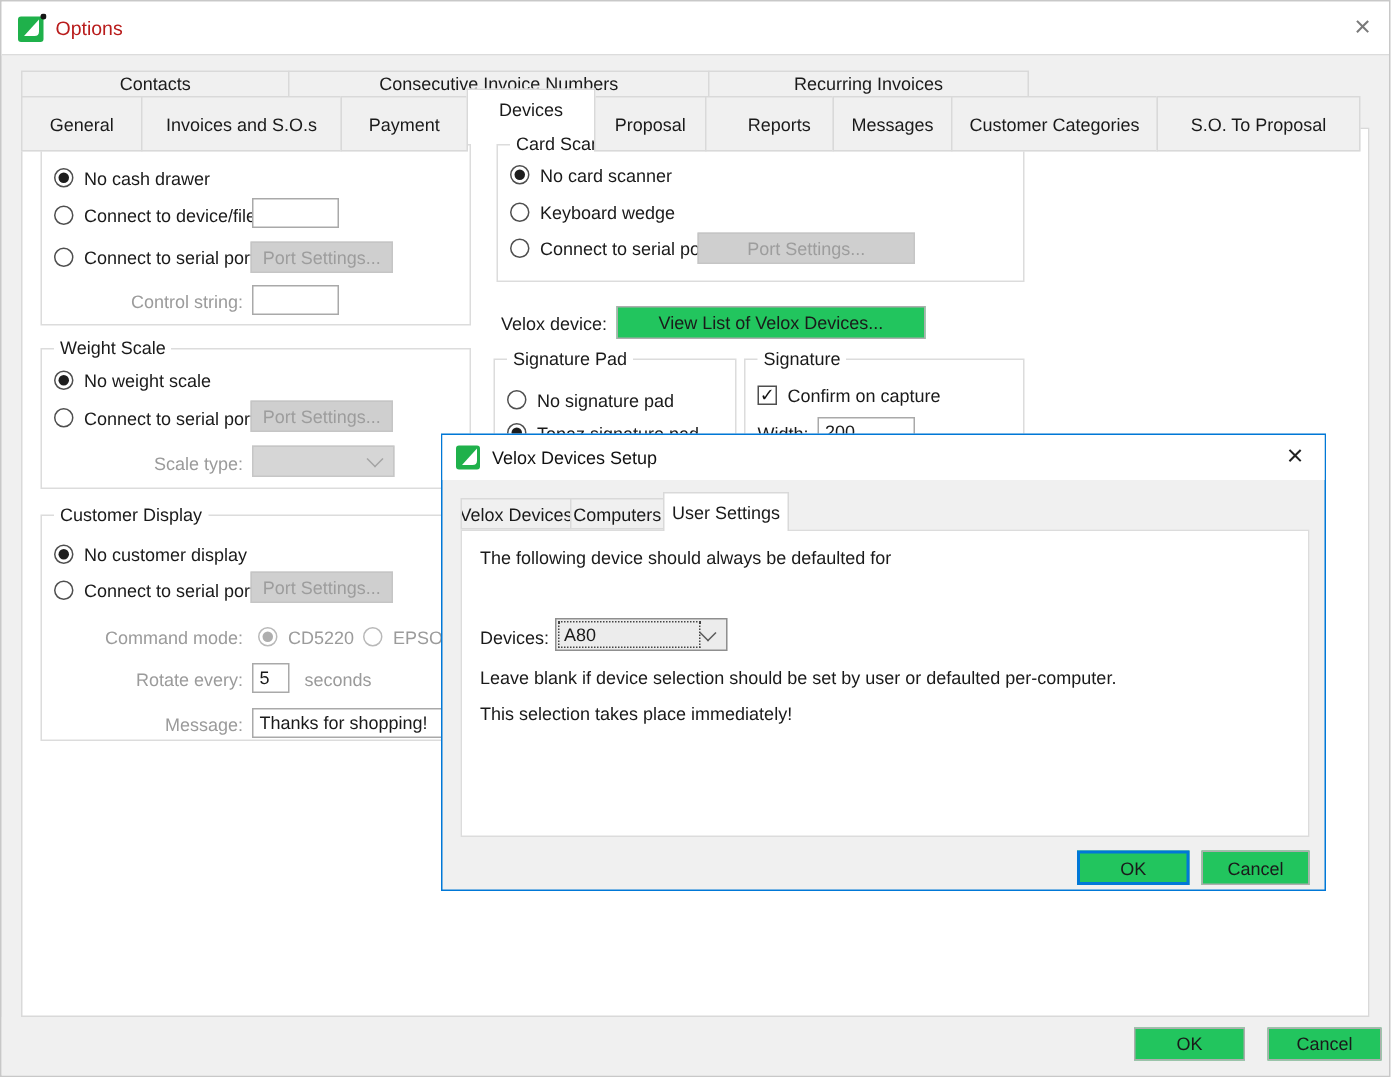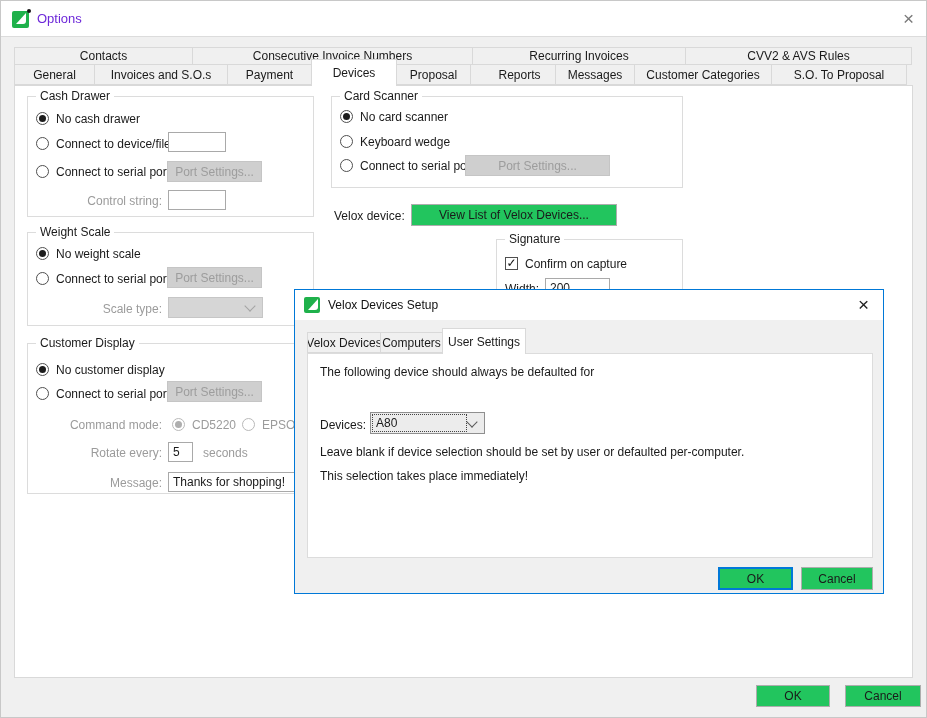--- a/index.html
+++ b/index.html
@@ -1,20 +1,20 @@
 <!DOCTYPE html>
 <html><head>
 <meta charset="utf-8">
 <style>
   html,body{margin:0;padding:0;background:#e8e8e8;font-family:"Liberation Sans",sans-serif;}
   #window{position:relative;width:927px;height:718px;background:#f0f0f0;border:1px solid #c8c8c8;box-sizing:border-box;overflow:hidden;font-size:12px;color:#1a1a1a;}
   
   .titlebar{position:absolute;left:0;top:0;width:100%;height:36px;background:#fff;border-bottom:1px solid #dcdcdc;box-sizing:border-box;}
   .titlebar .appicon{position:absolute;left:10px;top:8px;width:20px;height:20px;}
-  .titlebar .ttext{position:absolute;left:36px;top:10px;font-size:13px;color:#6d28d9;text-align:right;}
+  .titlebar .ttext{position:absolute;left:36px;top:10px;font-size:13px;color:#b91c1c;text-align:right;}
   .closex{position:absolute;font-size:19px;line-height:19px;cursor:default;}
   
   .tabstrip{position:absolute;display:flex;}
   .tab{box-sizing:border-box;background:#f0f0f0;border:1px solid #d9d9d9;margin-left:-1px;display:flex;align-items:center;justify-content:center;white-space:nowrap;overflow:hidden;}
   .tab:first-child{margin-left:0;}
   .tab.sel{background:#fff;border-bottom:none;position:relative;z-index:5;}
   
   .page{position:absolute;left:13px;top:84px;width:899px;height:593px;background:#fff;border:1px solid #d9d9d9;box-sizing:border-box;}
   
   .grp{position:absolute;border:1px solid #dcdcdc;box-sizing:border-box;background:#fff;}
@@ -64,24 +64,23 @@
         </svg>
     </span>
     <span class="ttext">Options</span>
     <span class="closex" style="right:12px;top:8px;color:#7a7a7a;">×</span>
   </div>
 
   <div class="tabstrip" style="left:13px;top:46px;height:18px;">
     <div class="tab" style="width:179px;">Contacts</div>
     <div class="tab" style="width:281px;">Consecutive Invoice Numbers</div>
     <div class="tab" style="width:214px;">Recurring Invoices</div>
-    <div class="tab" style="width:227px;">CVV2 &amp; AVS Rules</div>
-  </div>
-
-  <div class="tabstrip" style="left:13px;top:63px;height:21px;z-index:4;">
+  </div>
+
+  <div class="tabstrip" style="left:13px;top:63px;height:37px;z-index:4;">
     <div class="tab" style="width:81px;">General</div>
     <div class="tab" style="width:134px;">Invoices and S.O.s</div>
     <div class="tab" style="width:85px;">Payment</div>
     <div class="tab sel" style="width:86px;margin-top:-5px;height:27px;">Devices</div>
     <div class="tab" style="width:75px;">Proposal</div>
     <div class="tab" style="width:86px;padding-left:13px;">Reports</div>
     <div class="tab" style="width:80px;">Messages</div>
     <div class="tab" style="width:138px;">Customer Categories</div>
     <div class="tab" style="width:136px;">S.O. To Proposal</div>
   </div>
@@ -139,20 +138,31 @@
       <span>Connect to serial port:</span>
     </div>
     <div class="btn dis" style="left:139px;top:34px;width:95px;height:21px;">Port Settings...</div>
     <span class="rlbl" style="left:0;width:134px;top:69px;">Scale type:</span>
     <div class="cbo dis" style="left:140px;top:64px;width:95px;height:21px;">
       <span class="val"></span>
       <span class="chev dim"></span>
     </div>
   </div>
 
+  <div class="grp" style="left:328px;top:238px;width:162px;height:78px;">
+    <span class="grp-title">Signature Pad</span>
+    <div class="row" style="left:8px;top:19px;">
+      <span class="radio"></span>
+      <span>No signature pad</span>
+    </div>
+    <div class="row" style="left:8px;top:41px;">
+      <span class="radio sel"></span>
+      <span>Topaz signature pad</span>
+    </div>
+  </div>
 
   <div class="grp" style="left:495px;top:238px;width:187px;height:78px;">
     <span class="grp-title">Signature</span>
     <div class="row" style="left:8px;top:16px;">
       <span class="chk on"></span>
       <span>Confirm on capture</span>
     </div>
     <span style="position:absolute;left:8px;top:42px;">Width:</span>
     <input class="txt" style="left: 48px; top: 38px; width: 65px; height: 20px;" value="200">
   </div>

